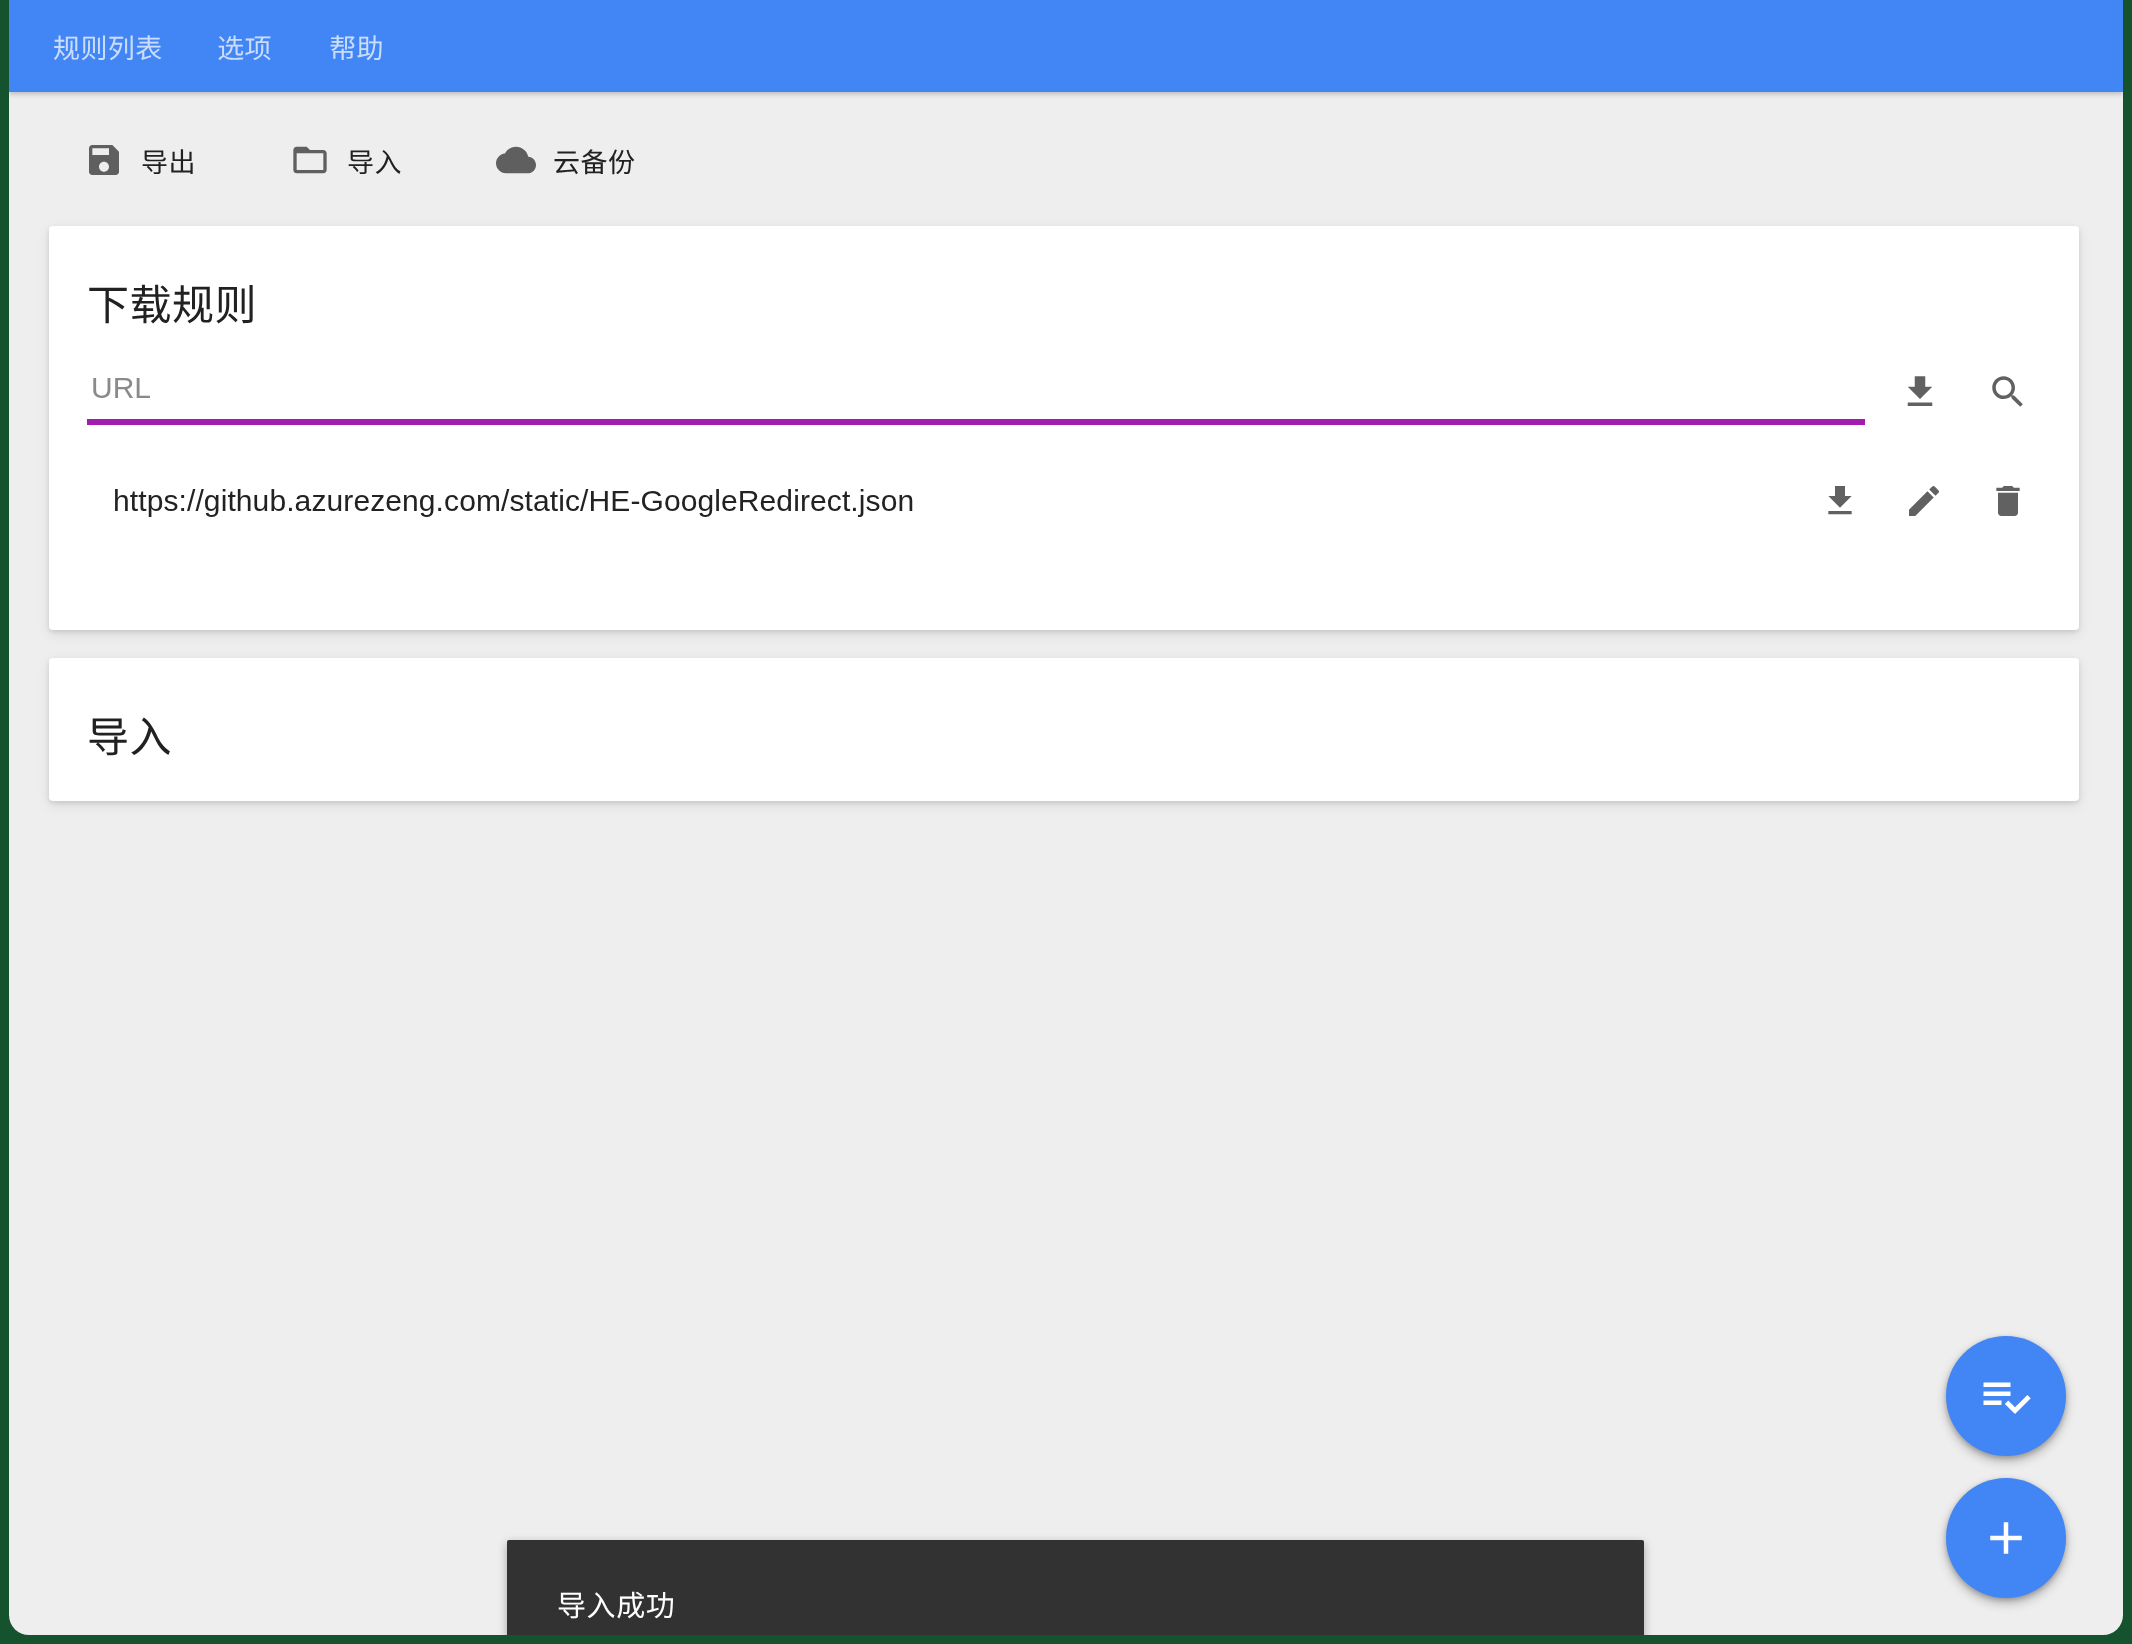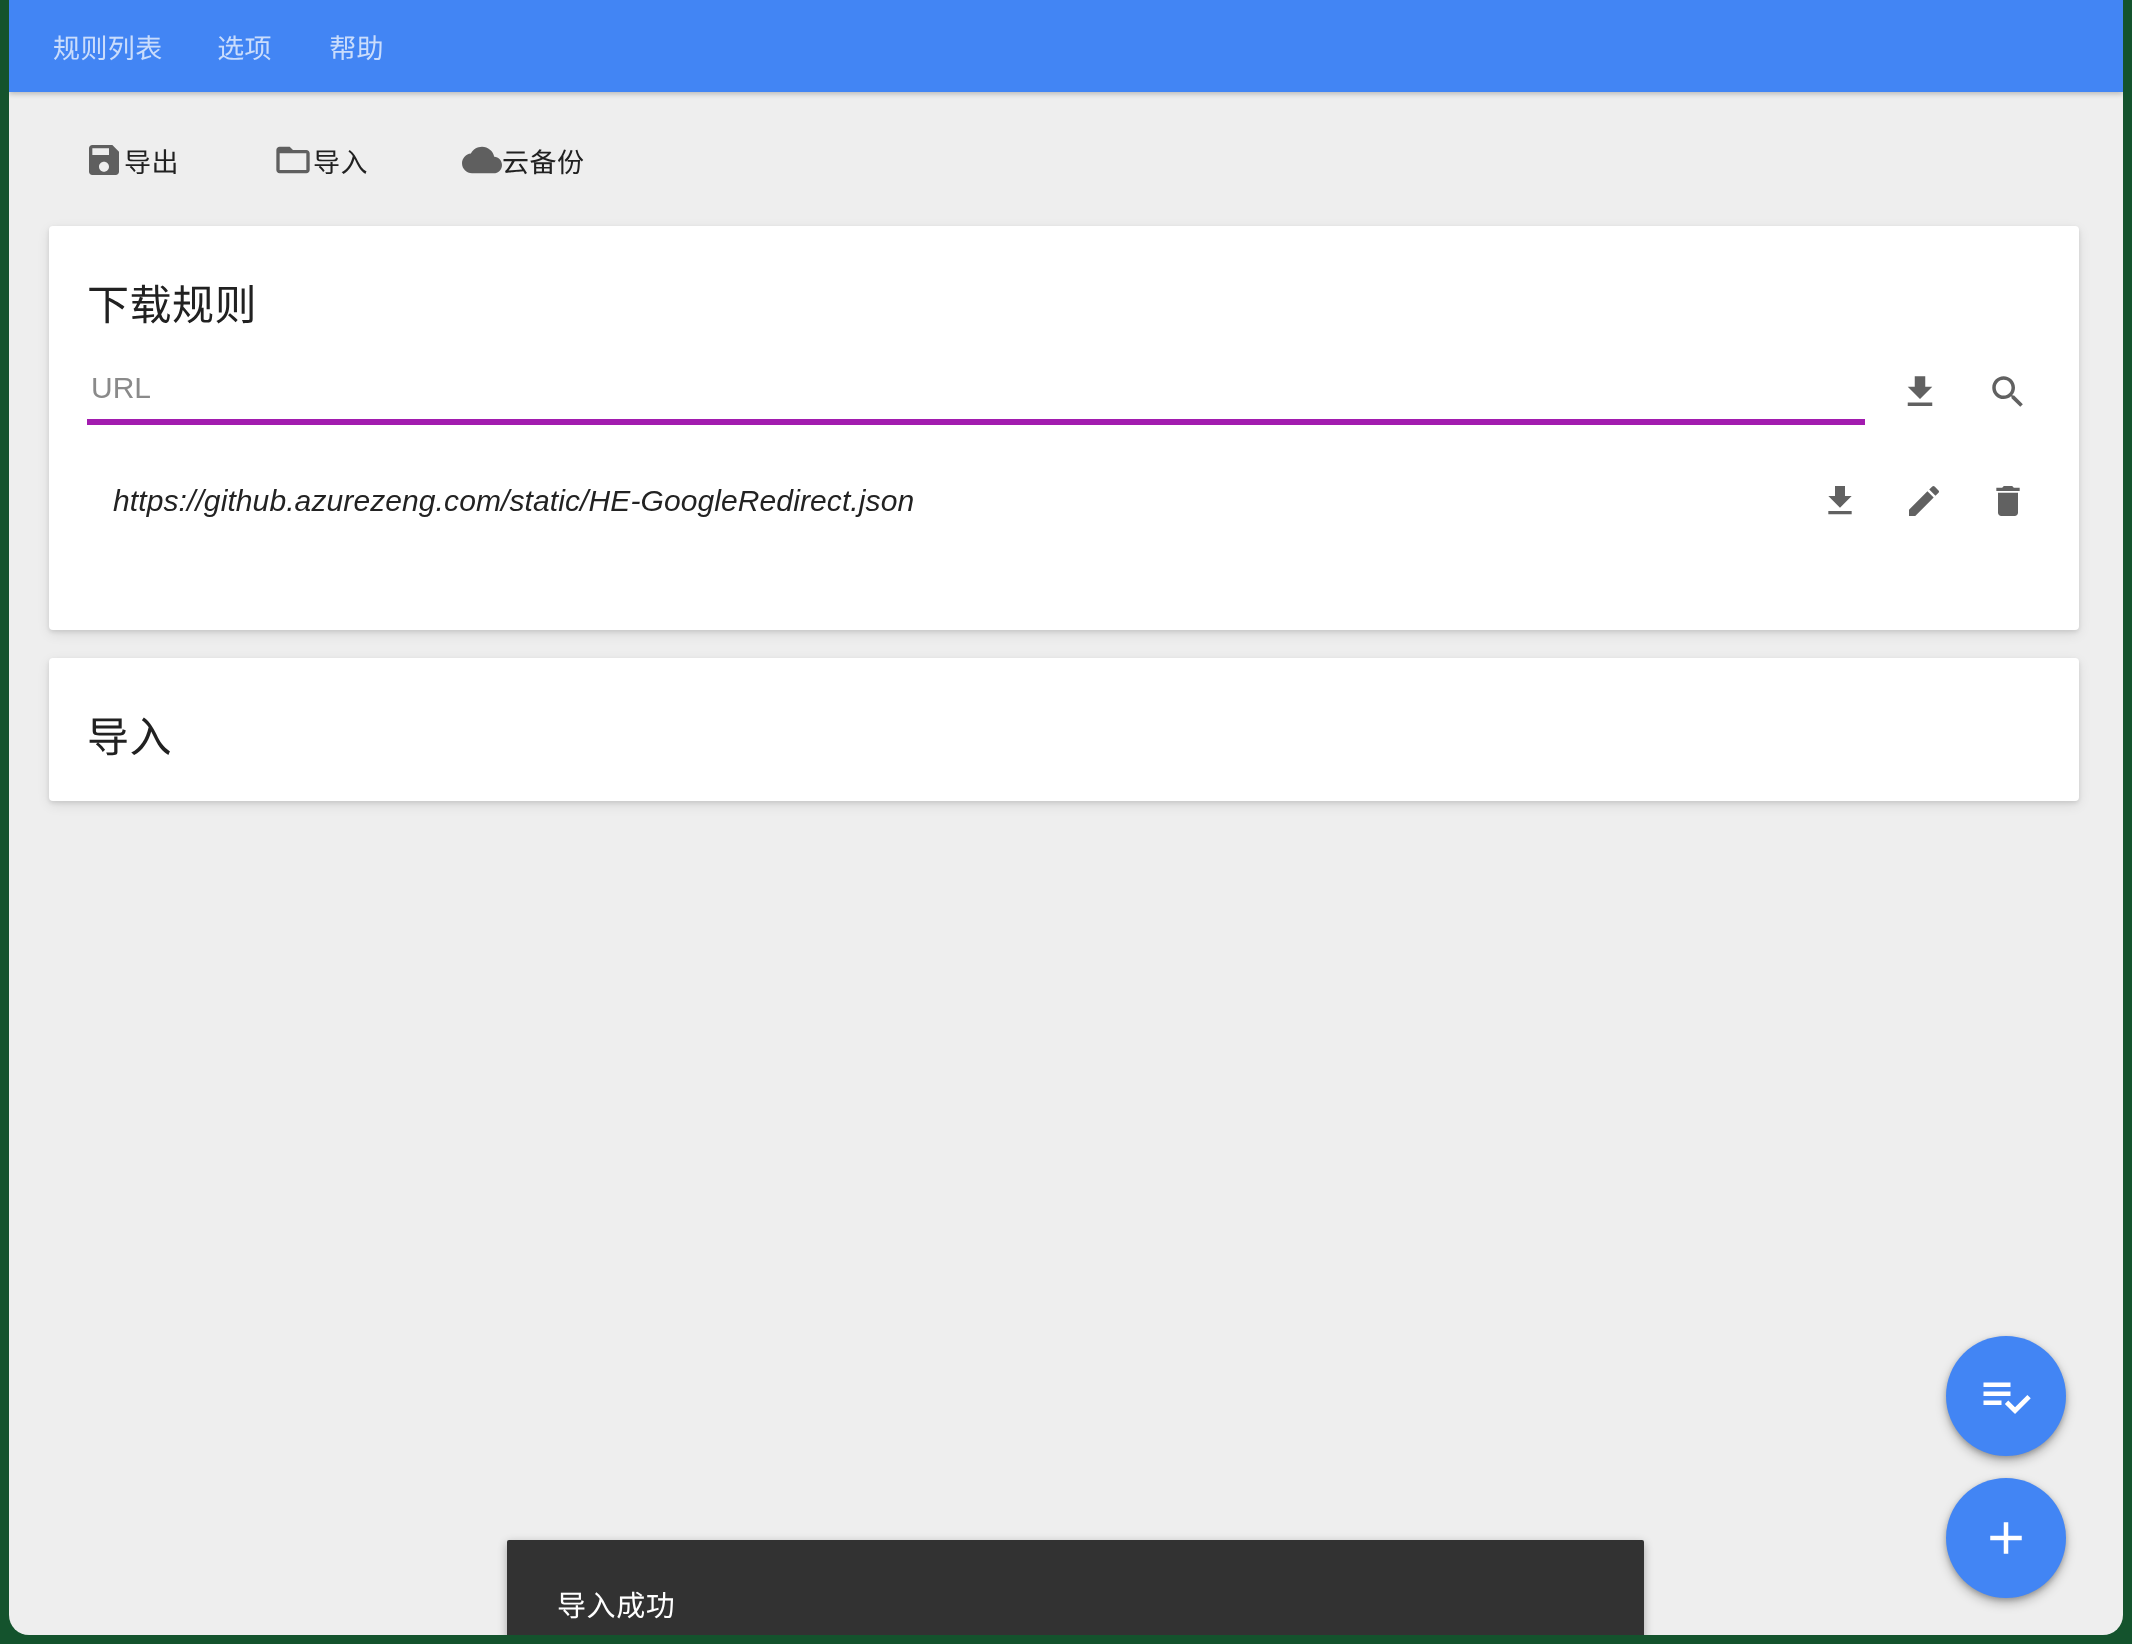--- a/index.html
+++ b/index.html
@@ -62,20 +62,21 @@
   #toolbar {
     display: flex;
     align-items: center;
     height: 80px;
     padding: 0 0 0 75px;
     margin-top: 28px;
   }
   .tool-btn {
     display: flex;
     align-items: center;
+    gap: 17px;
     margin-right: 94px;
     cursor: pointer;
     user-select: none;
   }
   .tool-btn .tool-label {
     font-size: 27px;
     color: #212121;
     letter-spacing: 0.5px;
   }
   .tool-icon { width: 40px; height: 40px; display: block; fill: #5f5f5f; }
@@ -141,21 +142,20 @@
 
   
   #rule-row {
     position: absolute;
     left: 38px;
     right: 38px;
     top: 238px;
     height: 74px;
     display: flex;
     align-items: center;
-    font-style: italic;
   }
   #rule-url {
     flex: 1;
     font-size: 30px;
     color: #222222;
     letter-spacing: 0.1px;
     padding-left: 26px;
     white-space: nowrap;
     overflow: hidden;
     text-overflow: ellipsis;

